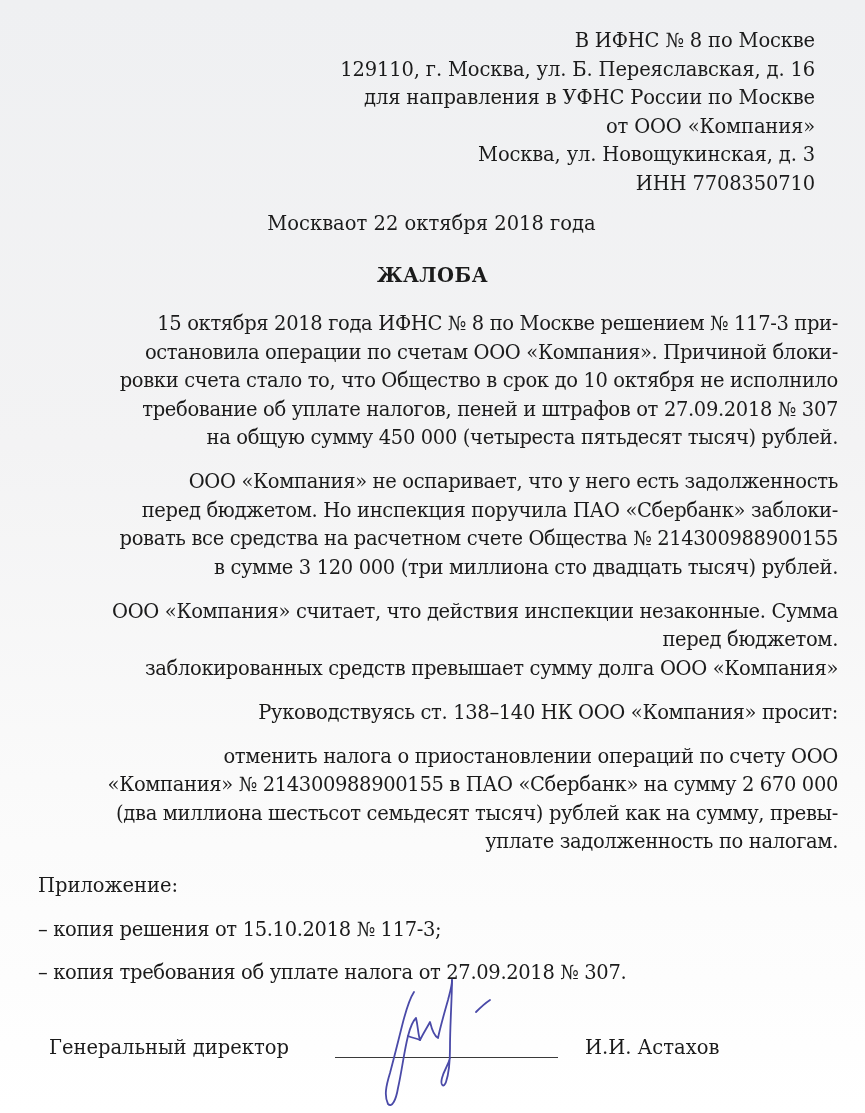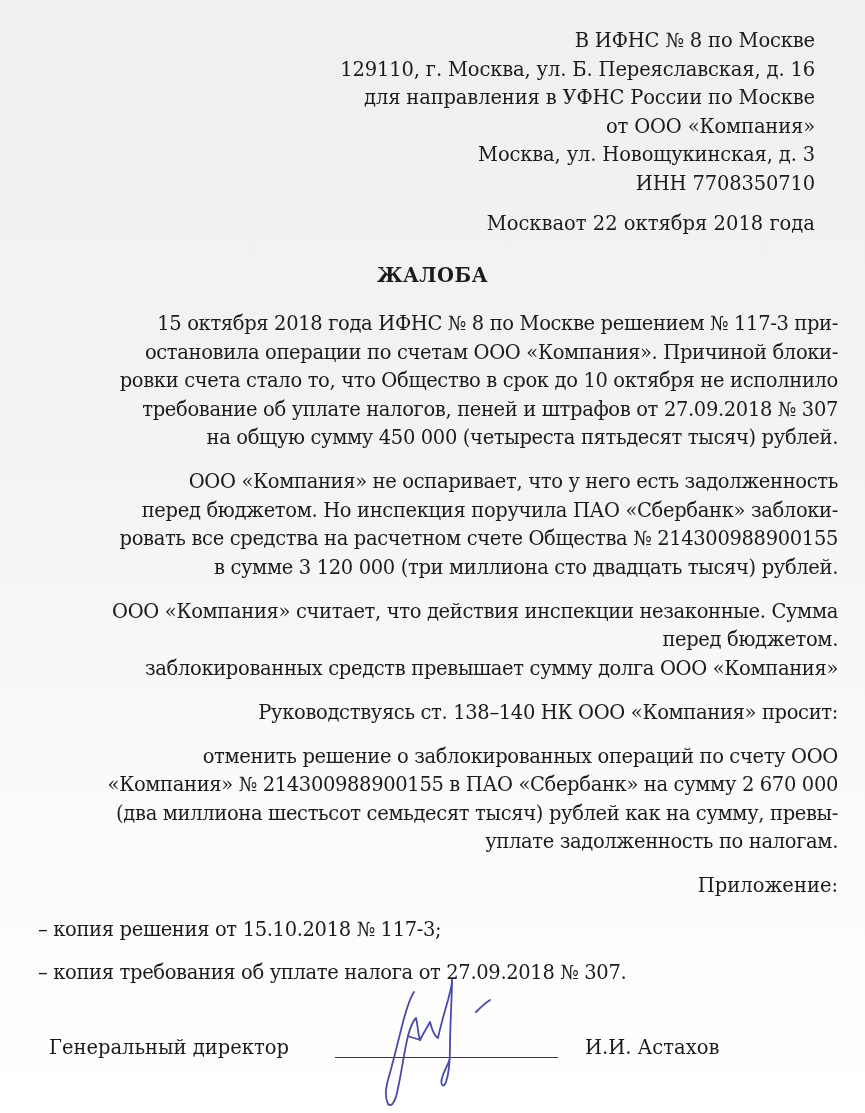--- a/index.html
+++ b/index.html
@@ -32,21 +32,21 @@
     }
     .addressee div { letter-spacing: -0.15px; }
     .place-date {
       position: absolute;
       left: 48px;
       right: 50px;
       top: 210px;
       font-size: 19.5px;
       line-height: 28px;
       display: flex;
-      justify-content: flex-end;
+      justify-content: center;
     }
     .title {
       position: absolute;
       left: 0;
       width: 865px;
       top: 262px;
       text-align: center;
       font-weight: bold;
       font-size: 19.5px;
       line-height: 28px;
@@ -62,21 +62,21 @@
     }
     .para {
       margin: 0 0 15.5px 0;
       text-align: right;
     }
     .para .line {
       display: block;
       white-space: nowrap;
       letter-spacing: -0.35px;
     }
-    .attach-title { margin-bottom: 15px; text-align: right; }
+    .attach-title { margin-bottom: 15px; }
     .attach-item { margin-bottom: 15px; white-space: nowrap; letter-spacing: -0.35px; }
     .signature-row {
       position: absolute;
       left: 38px;
       top: 1034px;
       width: 790px;
       height: 32px;
       font-size: 19.5px;
       line-height: 28px;
     }
@@ -145,21 +145,21 @@
     </div>
     <div class="para">
       <span class="line">ООО «Компания» считает, что действия инспекции незаконные. Сумма</span>
       <span class="line">перед бюджетом.</span>
       <span class="line">заблокированных средств превышает сумму долга ООО «Компания»</span>
     </div>
     <div class="para">
       <span class="line">Руководствуясь ст. 138–140 НК ООО «Компания» просит:</span>
     </div>
     <div class="para">
-      <span class="line">отменить решение о заблокированных операций по счету ООО</span>
+      <span class="line">отменить налога о приостановлении операций по счету ООО</span>
       <span class="line">«Компания» № 214300988900155 в ПАО «Сбербанк» на сумму 2 670 000</span>
       <span class="line">(два миллиона шестьсот семьдесят тысяч) рублей как на сумму, превы-</span>
       <span class="line">уплате задолженность по налогам.</span>
     </div>
 
     <div class="attach-title">Приложение:</div>
     <div class="attach-item">– копия решения от 15.10.2018 № 117-3;</div>
     <div class="attach-item">– копия требования об уплате налога от 27.09.2018 № 307.</div>
   </div>
 

